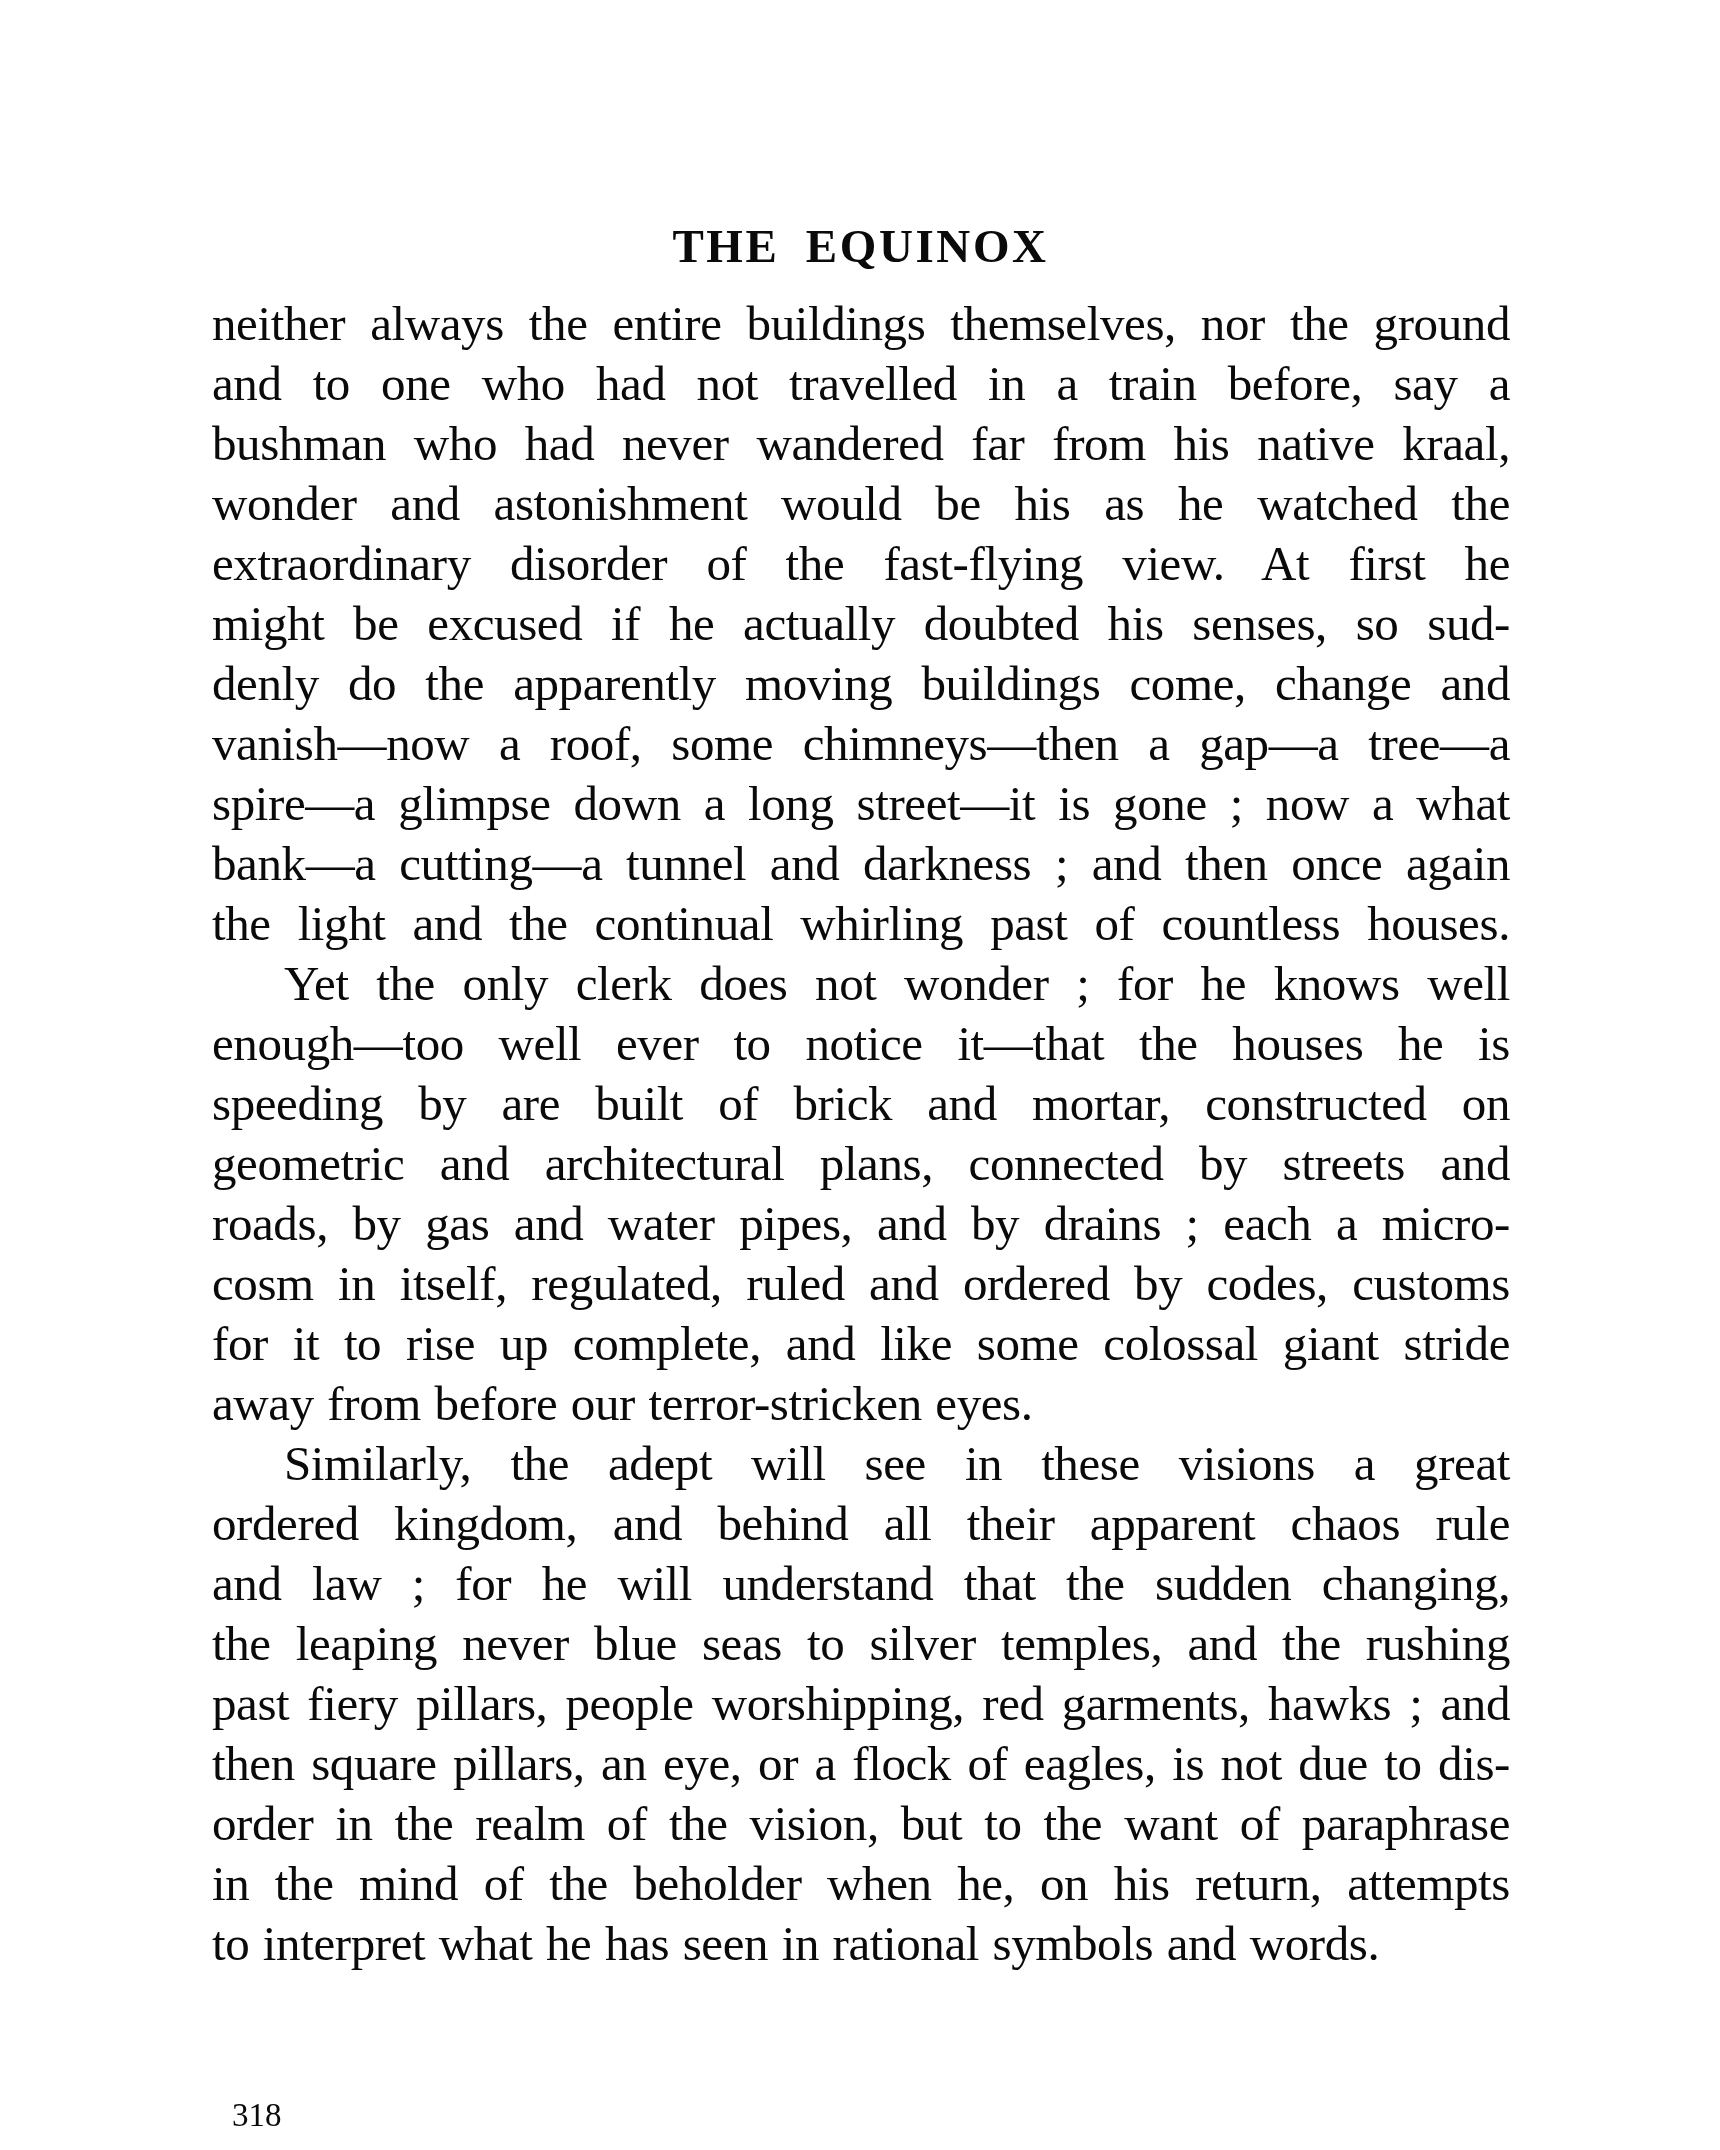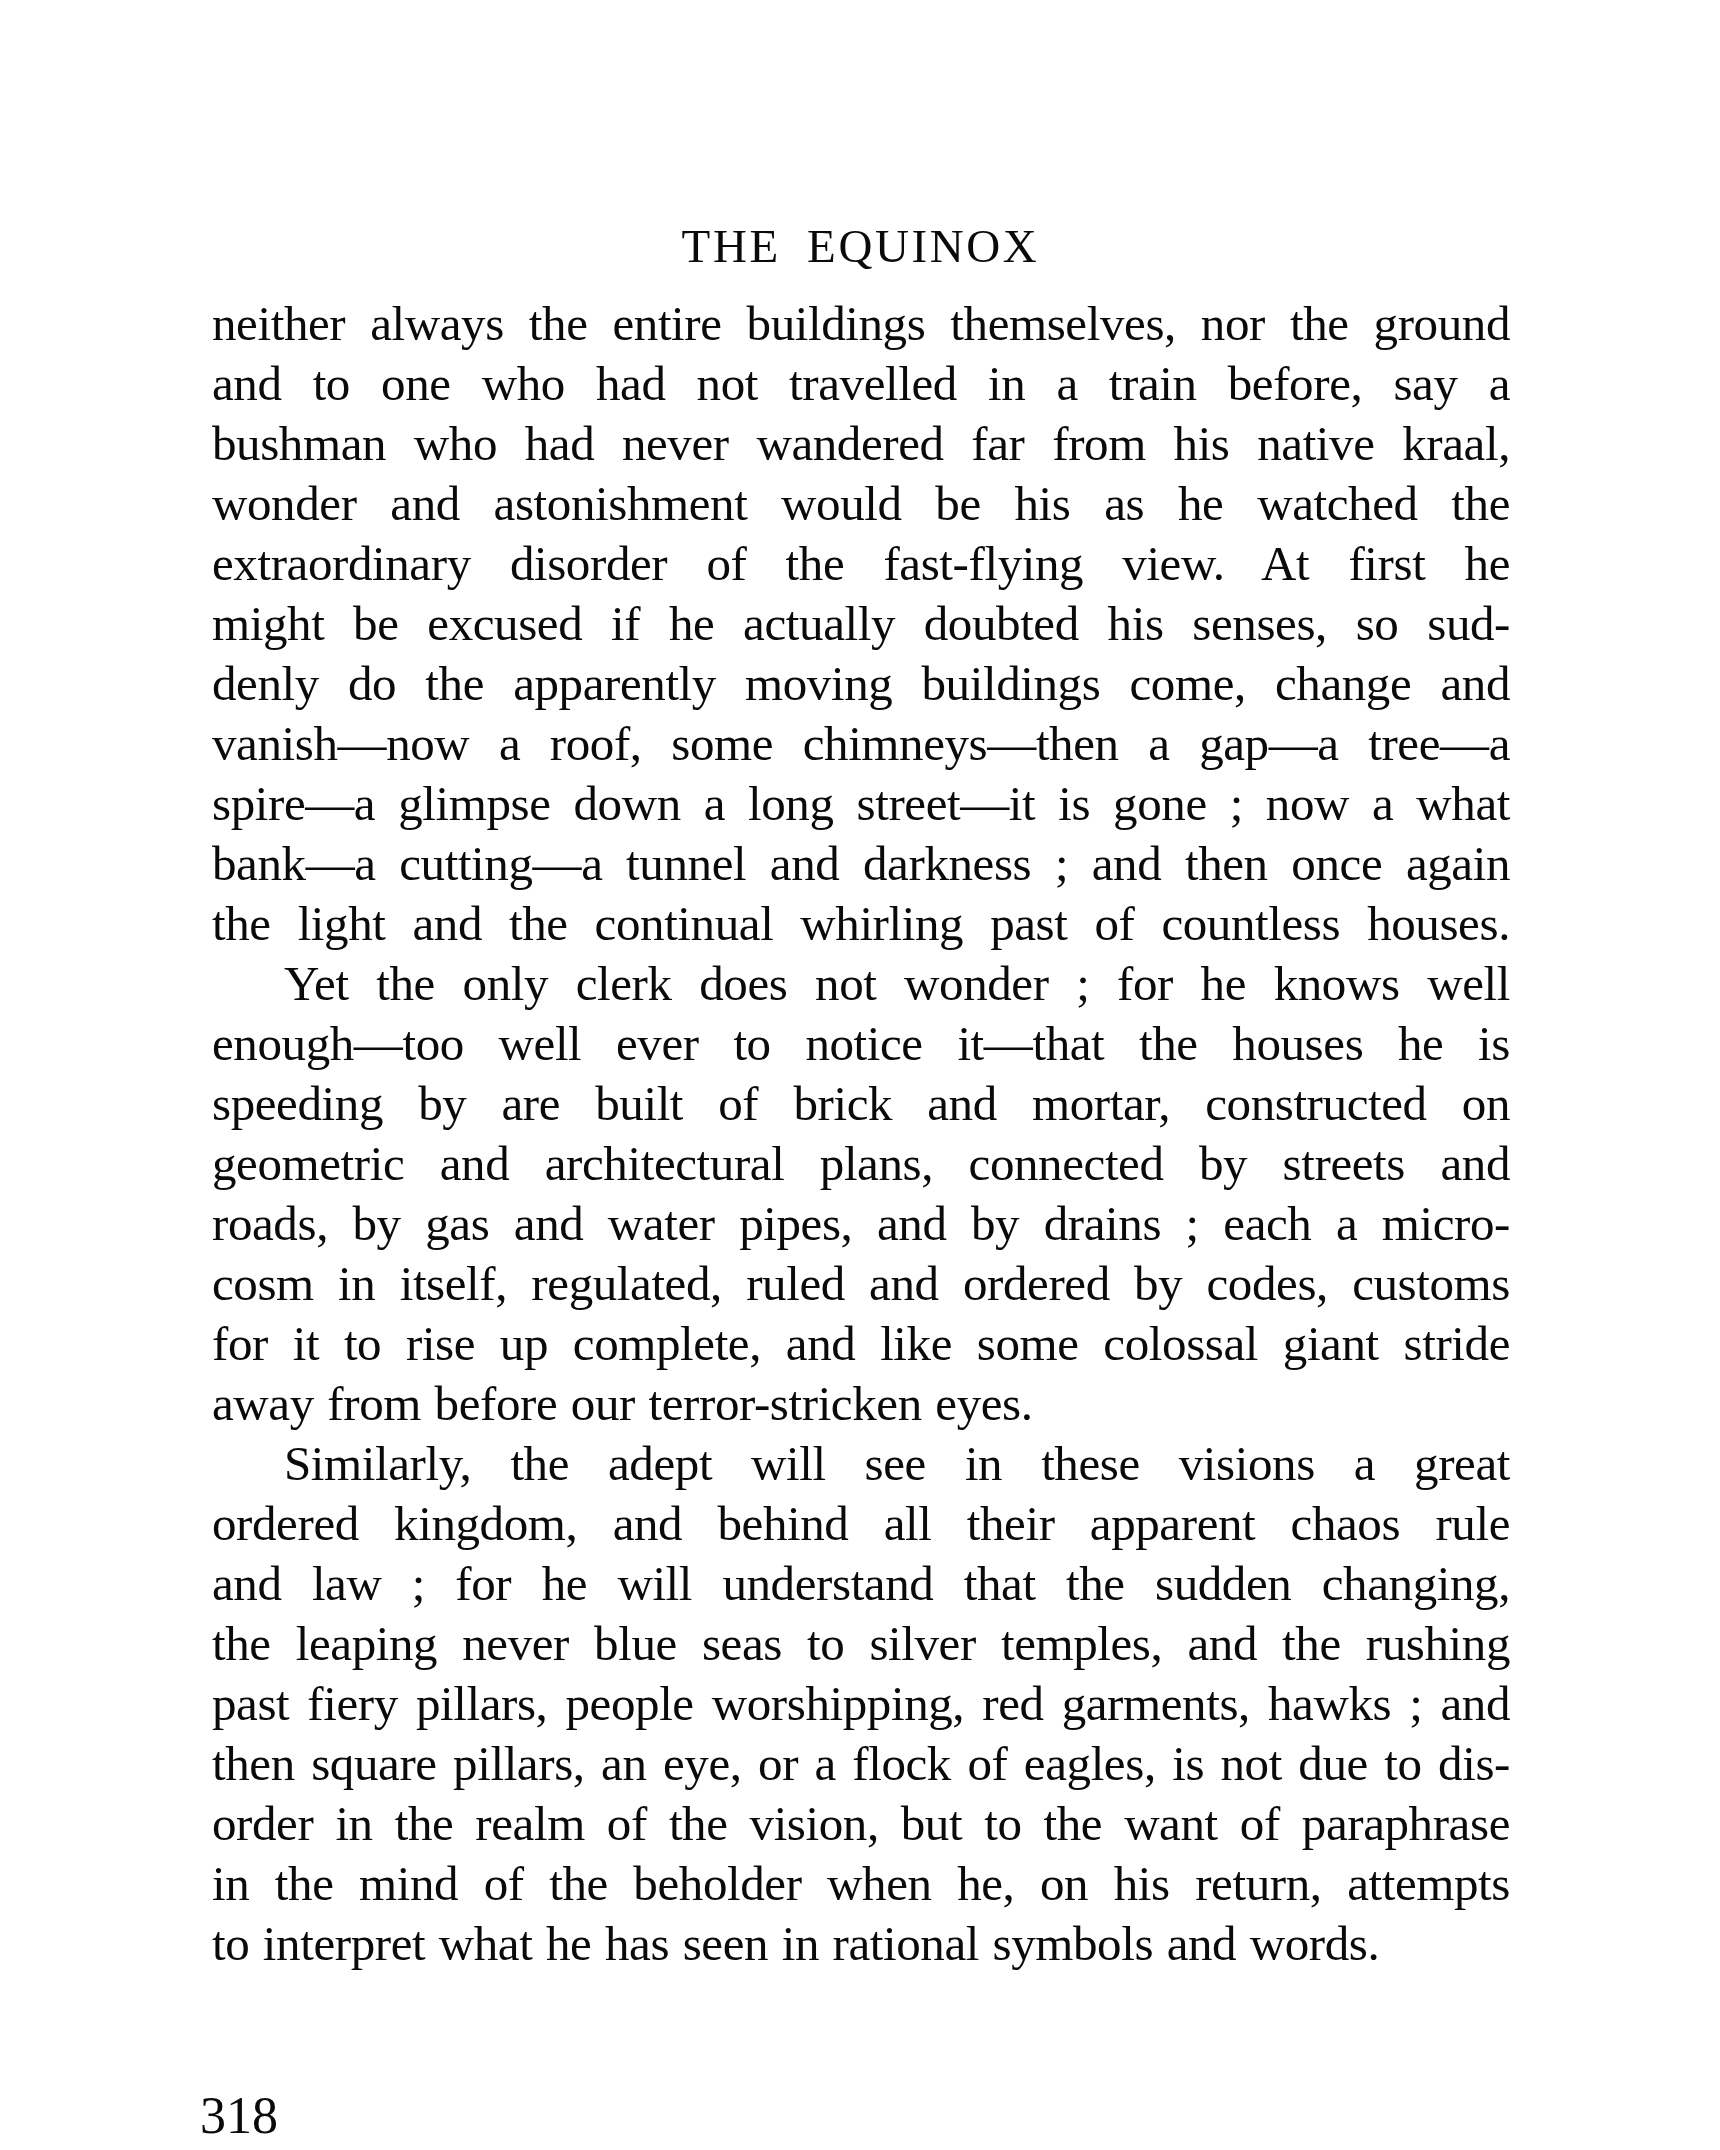--- a/index.html
+++ b/index.html
@@ -18,20 +18,21 @@
   .running-head {
     position: absolute;
     left: 0;
     width: 1721px;
     top: 220px;
     text-align: center;
     font-size: 47px;
     line-height: 52px;
     letter-spacing: 2.6px;
     word-spacing: 12px;
+    font-weight: bold;
   }
   .body-text {
     position: absolute;
     left: 212px;
     top: 294px;
     width: 1298px;
     font-size: 49px;
     line-height: 60px;
   }
   .line {
@@ -45,23 +46,23 @@
   .line.last {
     text-align-last: left;
     text-align: left;
     word-spacing: 1.7px;
   }
   .line.indent {
     padding-left: 72px;
   }
   .folio {
     position: absolute;
-    left: 200px;
+    left: 232px;
     top: 2086px;
-    font-size: 52px;
+    font-size: 33px;
     line-height: 59px;
   }
 </style>
 </head>
 <body>
 
 <div class="running-head">THE EQUINOX</div>
 
 <div class="body-text">
   <div>

